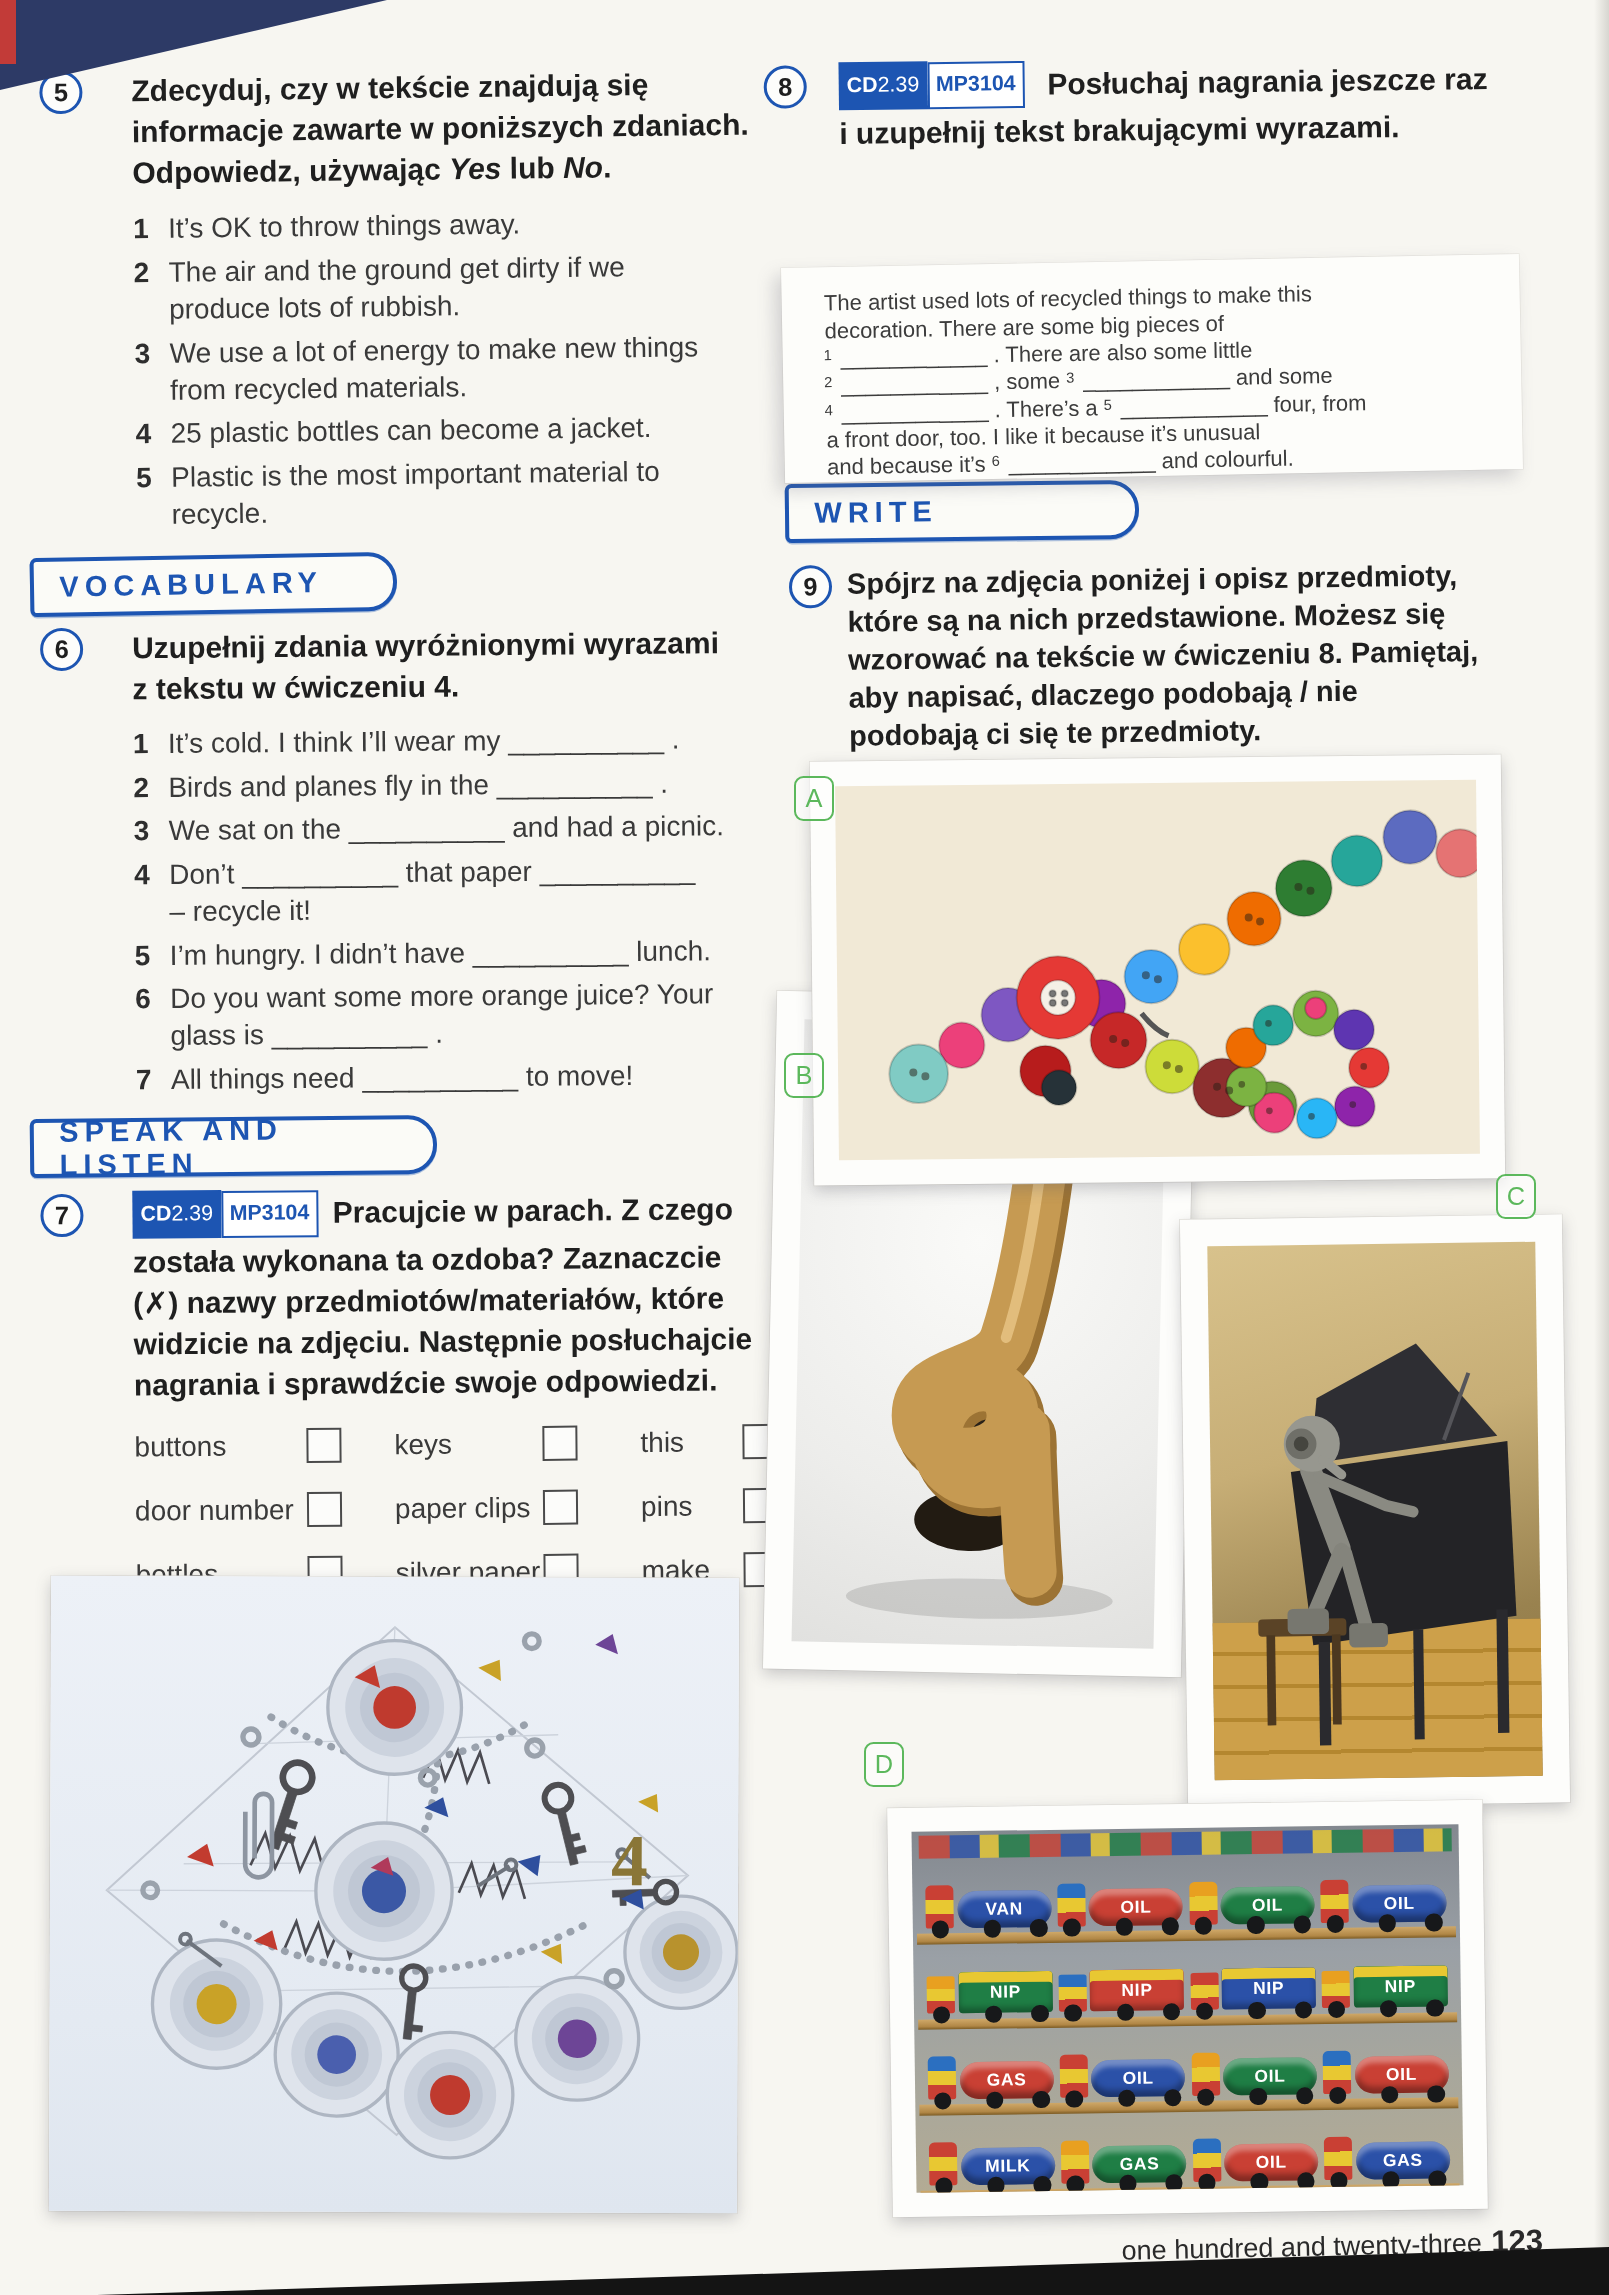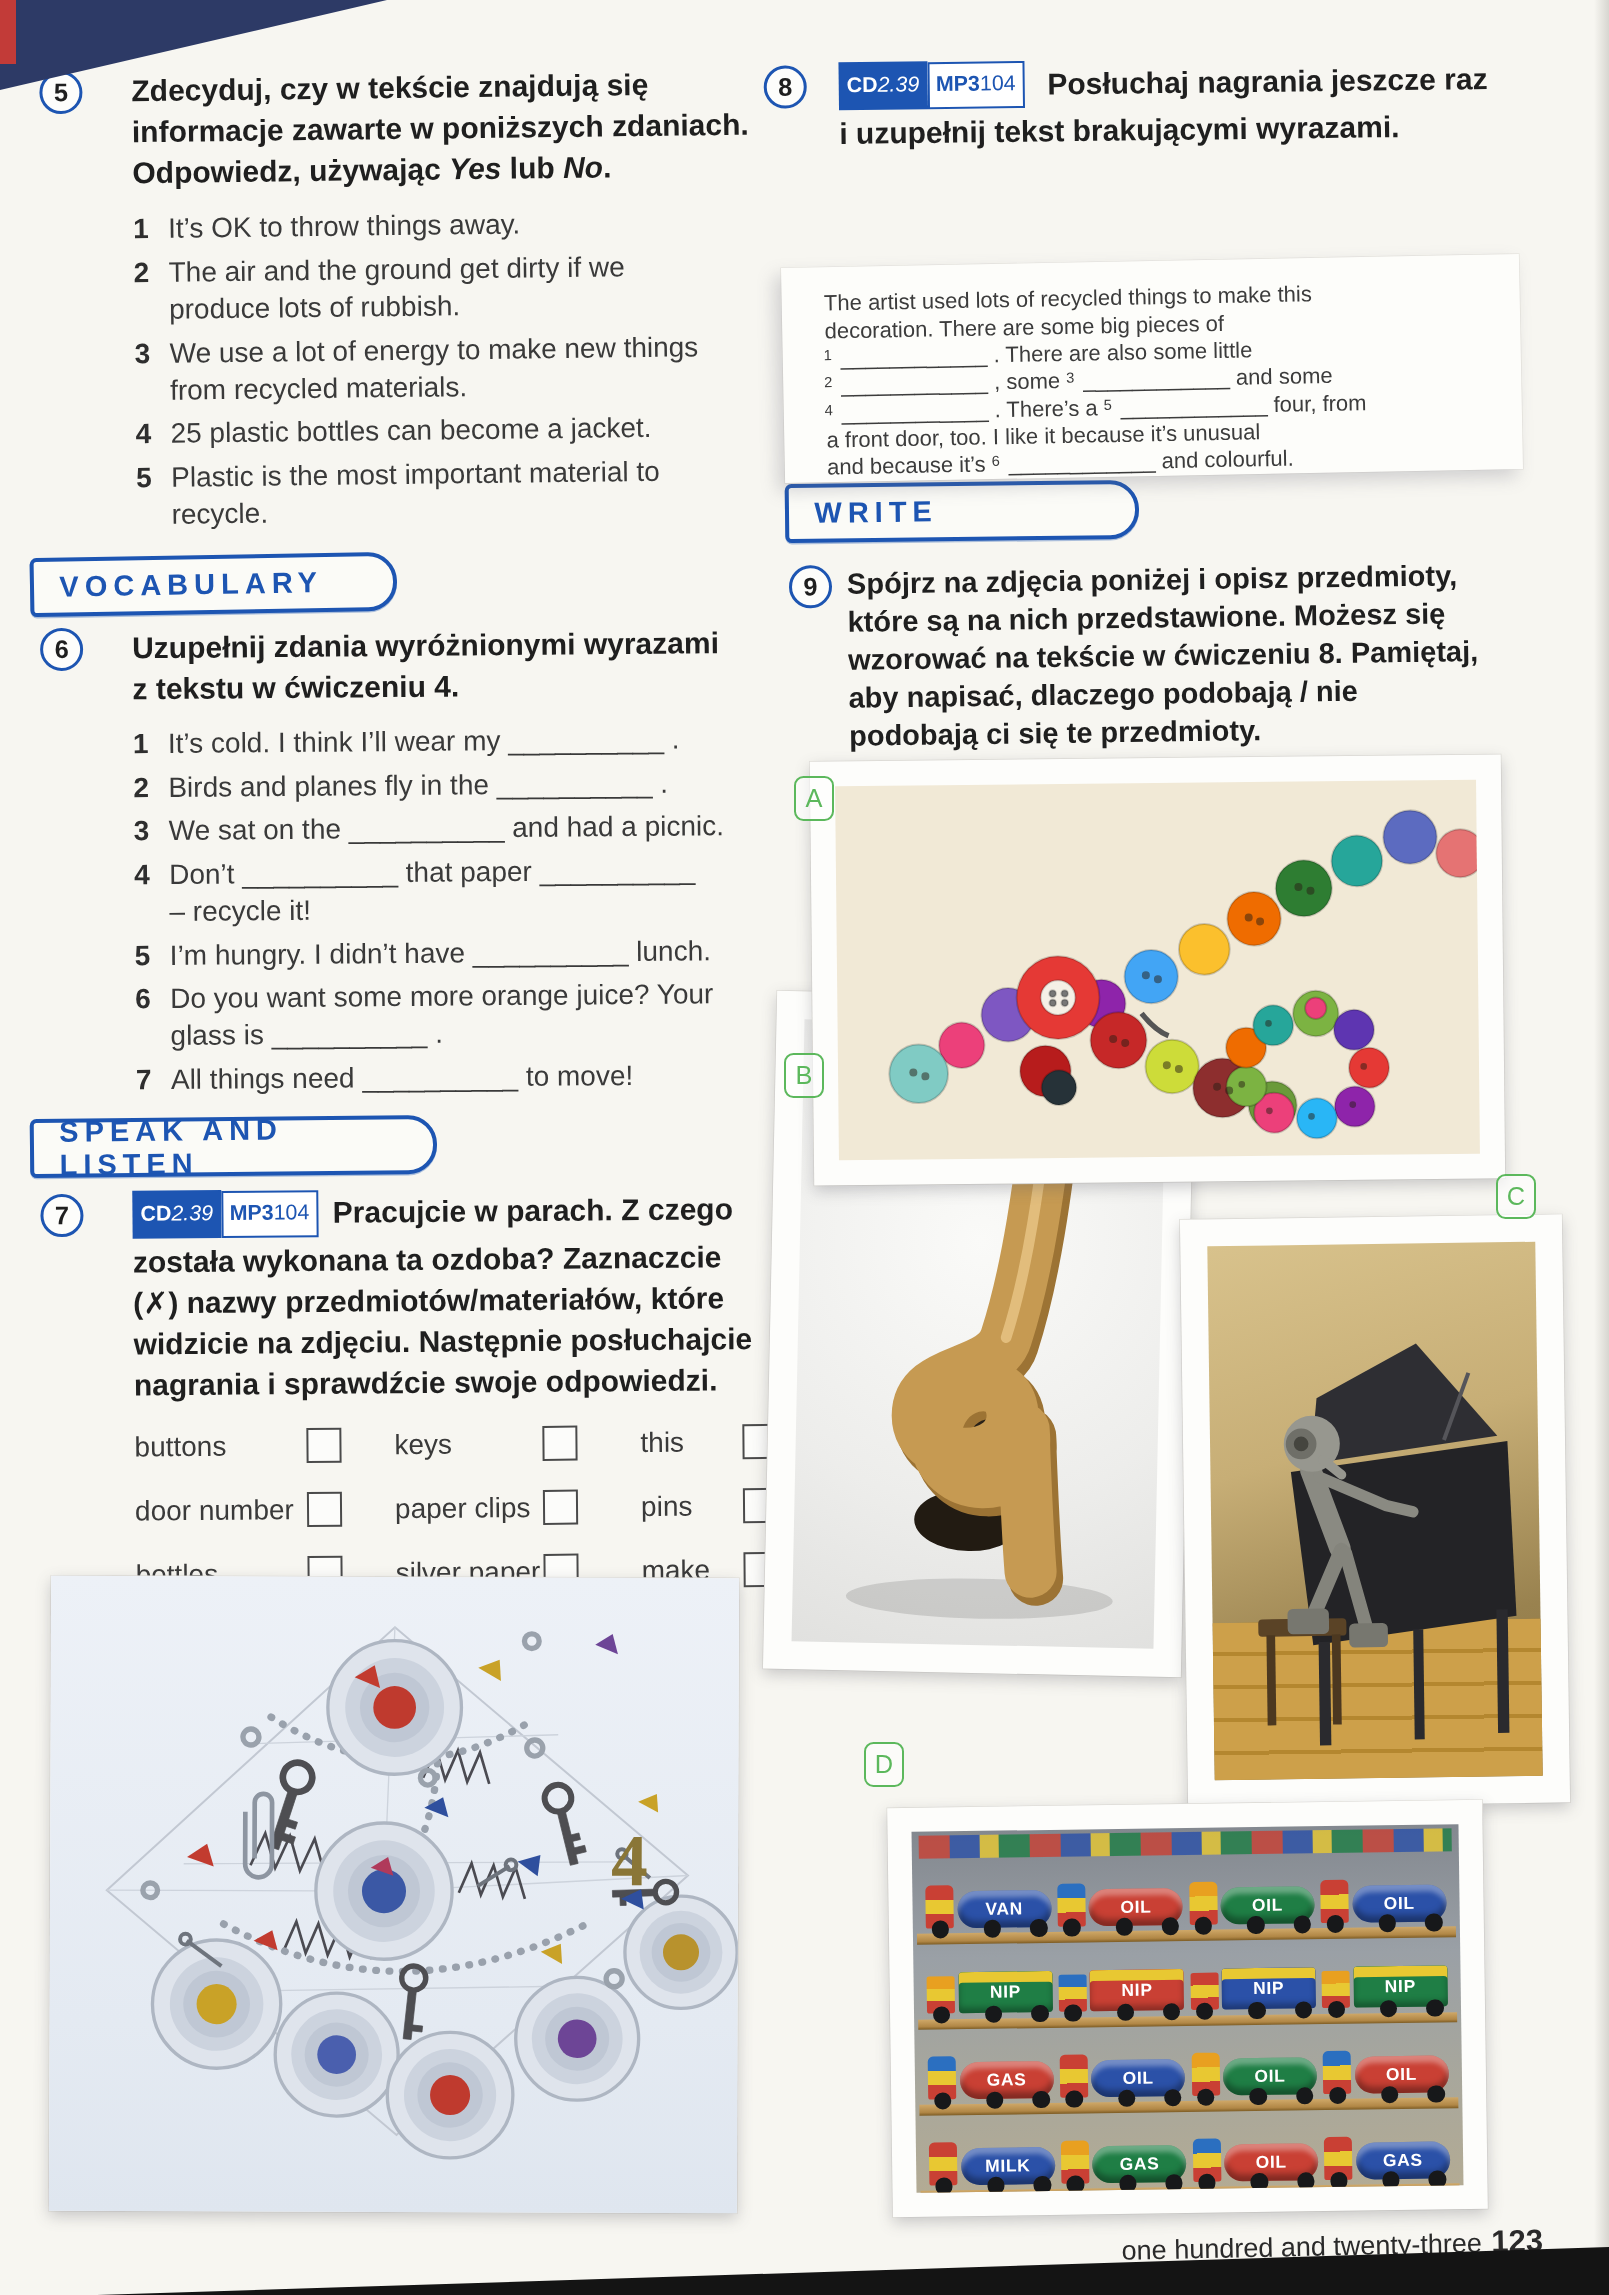--- a/index.html
+++ b/index.html
@@ -16,23 +16,23 @@
 
   
   .numcircle{position:absolute;left:0;top:0;width:37px;height:37px;border:3.3px solid #1d55b2;border-radius:50%;
              background:#fdfdfb;display:flex;align-items:center;justify-content:center;
              font-weight:bold;font-size:25.4px;color:#1f1f1f;}
   .secbox{position:absolute;border:4px solid #1d55b2;border-radius:6.7px 29px 29px 6.7px;background:#fbfbf7;
           display:flex;align-items:center;padding-left:25.4px;color:#1d55b2;font-weight:bold;
           font-size:29px;letter-spacing:6px;box-shadow:0 1.3px 0 rgba(29,85,178,.35);}
   .badges{display:inline-flex;align-items:center;vertical-align:middle;margin-right:14.7px;transform:translateY(-2.7px);}
   .badge-cd{background:#1d55b2;color:#fff;font-size:21.4px;padding:3.3px 8px 4px 8px;white-space:nowrap;}
-  .badge-cd b{font-weight:bold;} .badge-cd span{font-weight:normal;font-style:italic;}
+  .badge-cd b{font-weight:bold;} .badge-cd span{font-weight:normal;}
   .badge-mp{background:#fff;color:#1d55b2;border:2.7px solid #1d55b2;font-size:21.4px;padding:0.7px 6.7px 1.3px 6.7px;white-space:nowrap;}
-  .badge-mp b{font-weight:bold;} .badge-mp span{font-weight:normal;}
+  .badge-mp b{font-weight:bold;} .badge-mp span{font-weight:bold;}
 
   .exblock{position:absolute;}
   .excontent{margin-left:92px;}
   .headline{font-weight:bold;font-size:30px;line-height:41px;color:#1f1f1f;white-space:nowrap;}
   .headline em{}
   .itemrow{display:flex;margin-bottom:6.7px;}
   .itemrow .n{font-weight:bold;font-size:28px;line-height:37px;width:35px;flex:none;}
   .itemrow .t{font-size:28px;line-height:37px;color:#3a3a3a;}
   .tl{white-space:nowrap;}
 

